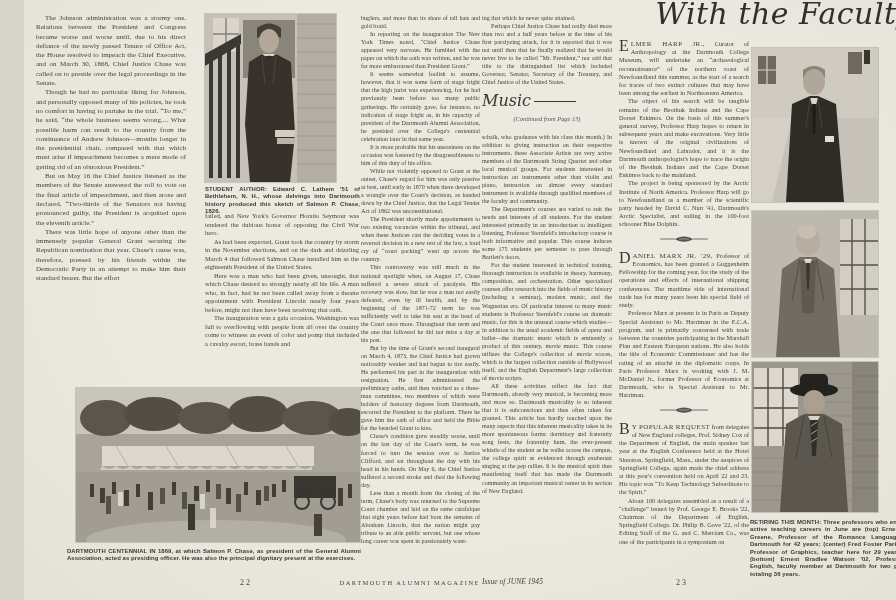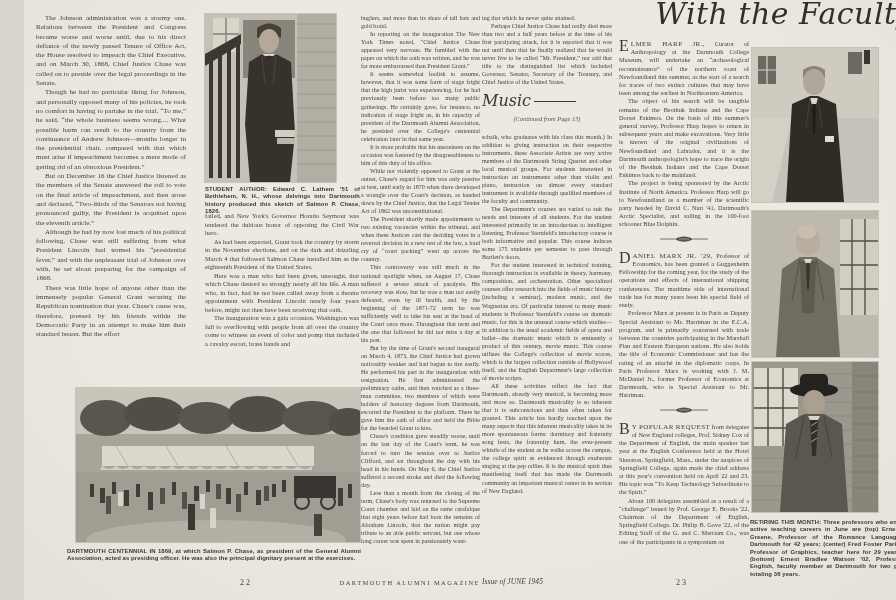--- a/index.html
+++ b/index.html
@@ -39,22 +39,21 @@
 </head>
 <body>
 
 <div class="scan">
 
   <section>
 
     <div class="col c1">
         <p>The Johnson administration was a stormy one. Relations between the President and Congress became worse and worse until, due to his direct defiance of the newly passed Tenure of Office Act, the House resolved to impeach the Chief Executive, and on March 30, 1868, Chief Justice Chase was called on to preside over the legal proceedings in the Senate.</p>
         <p>Though he had no particular liking for Johnson, and personally opposed many of his policies, he took no comfort in having to partake in the trial. “To me,” he said, “the whole business seems wrong.... What possible harm can result to the country from the continuance of Andrew Johnson—months longer in the presidential chair, compared with that which must arise if impeachment becomes a mere mode of getting rid of an obnoxious President.”</p>
-        <p>But on December 16 the Chief Justice listened as the members of the Senate answered the roll to vote on the final article of impeachment, and then arose and declared, “Two-thirds of the Senators not having pronounced guilty, the President is acquitted upon the eleventh article.”</p>
-        <p>Although he had by now lost much of his political following, Chase was still suffering from what President Lincoln had termed his “presidential fever,” and with the unpleasant trial of Johnson over with, he set about preparing for the campaign of 1868.</p>
+        <p>But on May 16 the Chief Justice listened as the members of the Senate answered the roll to vote on the final article of impeachment, and then arose and declared, “Two-thirds of the Senators not having pronounced guilty, the President is acquitted upon the eleventh article.”</p>
         <p>There was little hope of anyone other than the immensely popular General Grant securing the Republican nomination that year. Chase's cause was, therefore, pressed by his friends within the Democratic Party in an attempt to make him their standard bearer. But the effort</p>
       </div>
 
     <figure class="photo" style="left:181px;top:14px;width:131px;height:168px;">
       <svg width="131" height="168" viewBox="0 0 131 168">
         <rect width="131" height="168" fill="#c5c1b8"></rect>
         <rect x="8" y="4" width="26" height="34" fill="#d9d5cb"></rect>
         <path d="M21 4v34M8 20h26" stroke="#857f74" stroke-width="1.4"></path>
         <rect x="92" y="0" width="39" height="168" fill="#b3aea4"></rect>
         <path d="M92 10h39M92 24h39M92 38h39M92 52h39M92 66h39M92 80h39M92 94h39M92 108h39M92 122h39M92 136h39M92 150h39" stroke="#9e988e" stroke-width="1"></path>

